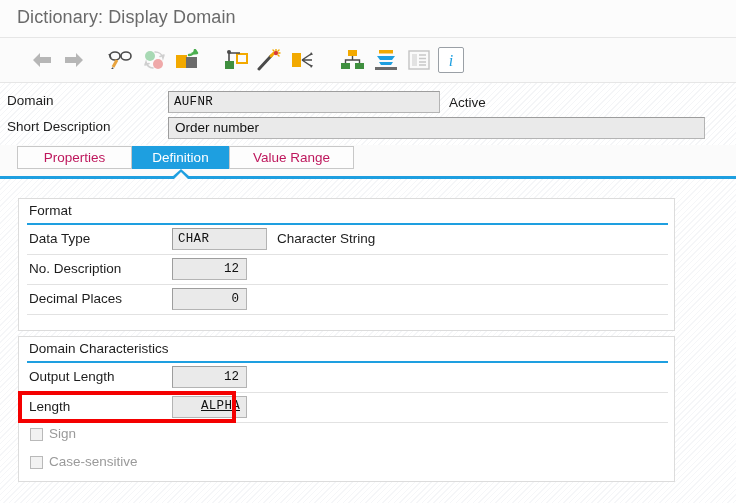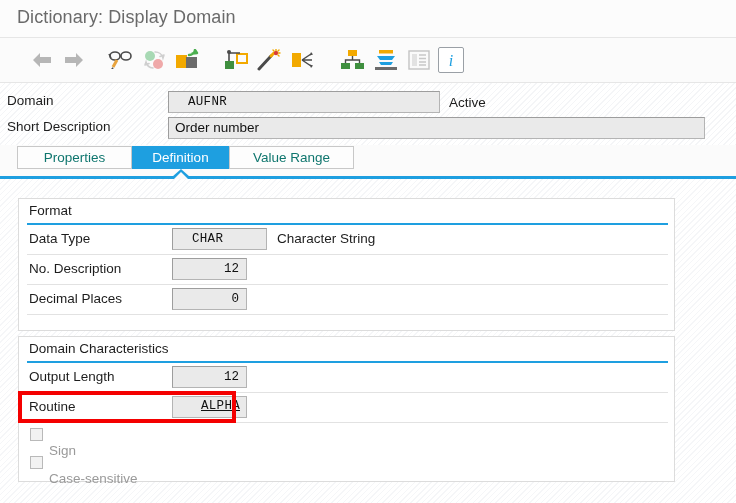--- a/index.html
+++ b/index.html
@@ -48,31 +48,31 @@
   }
   .hdrrow{position:absolute;left:0;width:736px;height:25px;}
   .hdrlabel{position:absolute;left:7px;top:4px;font-size:13.5px;color:#1d1d1d;white-space:nowrap;}
   .field{
     position:absolute;box-sizing:border-box;
     background:#eaeaea;border:1px solid #b4b4b4;
     border-top-color:#9d9d9d;border-left-color:#9d9d9d;
     height:22px;line-height:20px;
     font-size:13px;color:#111;
   }
-  .field.mono{font-family:"Liberation Mono", monospace;font-size:12.5px;letter-spacing:.3px;padding-left:19px;}
+  .field.mono{font-family:"Liberation Mono", monospace;font-size:12.5px;letter-spacing:.3px;padding-left:5px;}
   .field.txt{padding-left:6px;font-size:13.5px;}
   .field.num{text-align:right;padding-right:7px;font-family:"Liberation Mono", monospace;font-size:12.5px;}
   .statustxt{position:absolute;font-size:13.5px;color:#1d1d1d;}
 
   
   .tabstrip{position:absolute;left:0;top:146px;width:736px;height:28px;}
   .tab{
     position:absolute;top:0;height:23px;box-sizing:border-box;
     border:1px solid #c8c8c8;background:#fdfdfd;
-    font-size:13.5px;color:#0f766e;
+    font-size:13.5px;color:#be185d;
     display:flex;align-items:center;justify-content:center;
     white-space:nowrap;
   }
   .tab.active{background:#1e9fe0;border-color:#1e9fe0;color:#ffffff;}
   .tabline{position:absolute;left:0;top:176px;width:736px;height:3px;background:#1e9fe0;}
   .tabnotch{
     position:absolute;top:169px;width:0;height:0;
     border-left:9px solid transparent;border-right:9px solid transparent;
     border-bottom:8px solid #1e9fe0;
   }
@@ -114,21 +114,21 @@
     height:22px;line-height:19px;text-align:right;padding-right:6px;
     font-family:"Liberation Mono", monospace;font-size:12.5px;
     color:#111;text-decoration:underline;letter-spacing:.3px;
   }
 
   .cbrow{position:absolute;height:22px;}
   .cbox{
     position:absolute;left:0;top:2px;width:13px;height:13px;box-sizing:border-box;
     border:1px solid #b9b9b9;background:#f2f2f2;
   }
-  .cblabel{position:absolute;left:19px;top:17px;font-size:13.5px;color:#9a9a9a;white-space:nowrap;}
+  .cblabel{position:absolute;left:19px;top:0px;font-size:13.5px;color:#9a9a9a;white-space:nowrap;}
 
   .redbox{
     position:absolute;box-sizing:border-box;
     border:4px solid #f40000;background:transparent;
     pointer-events:none;
   }
 </style>
 </head>
 <body>
 
@@ -302,21 +302,21 @@
       </div>
       <div class="gunderline" style="top:24px;width:641px;"></div>
 
       <div class="frow" style="top:26px;text-decoration:underline;">
         <div class="flabel">Output Length</div>
         <div class="field num" style="left:153px;top:3px;width:75px;">12</div>
       </div>
       <div class="rowsep" style="top:55px;width:641px;"></div>
 
       <div class="frow" style="top:56px;">
-        <div class="flabel">Routine</div>
+        <div class="flabel">Length</div>
         <div class="link" style="left:153px;top:3px;width:75px;">ALPHA</div>
       </div>
       <div class="rowsep" style="top:85px;width:641px;"></div>
 
       <div class="cbrow" style="left:11px;top:89px;">
         <div class="cbox"></div>
         <div class="cblabel">Sign</div>
       </div>
 
       <div class="cbrow" style="left:11px;top:117px;">

